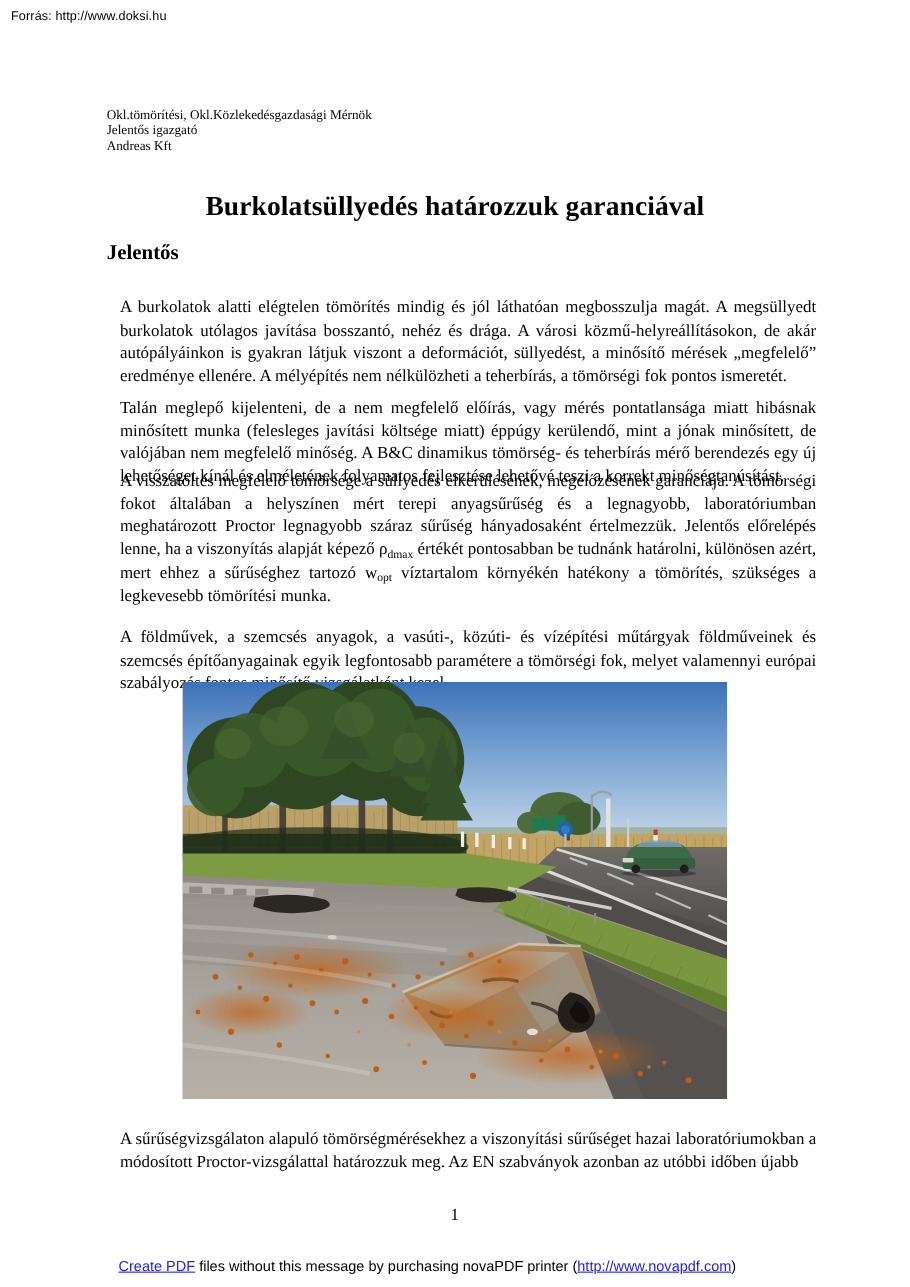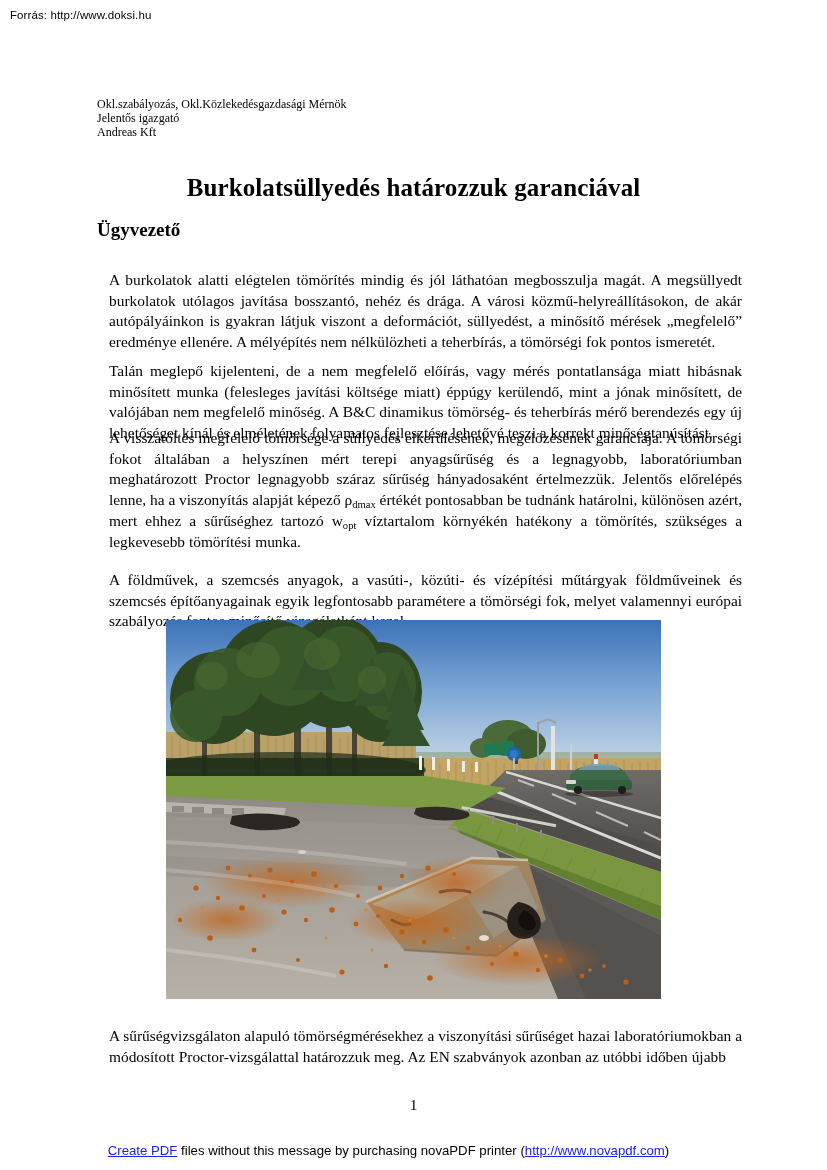--- a/index.html
+++ b/index.html
@@ -133,28 +133,28 @@
   }
 </style>
 </head>
 <body>
 
 <div class="source-header">Forrás: http://www.doksi.hu</div>
 
 <div class="page">
 
   <div class="author-block">
-    <div class="author-line">Okl.szabályozás, Okl.Közlekedésgazdasági Mérnök</div>
+    <div class="author-line">Okl.tömörítési, Okl.Közlekedésgazdasági Mérnök</div>
     <div class="author-line">Jelentős igazgató</div>
     <div class="author-line">Andreas Kft</div>
   </div>
 
   <h1 class="doc-title">Burkolatsüllyedés határozzuk garanciával</h1>
 
-  <h2 class="section-heading">Ügyvezető</h2>
+  <h2 class="section-heading">Jelentős</h2>
 
   <p class="body-text" id="para-1">A burkolatok alatti elégtelen tömörítés mindig és jól láthatóan megbosszulja magát. A megsüllyedt burkolatok utólagos javítása bosszantó, nehéz és drága. A városi közmű-helyreállításokon, de akár autópályáinkon is gyakran látjuk viszont a deformációt, süllyedést, a minősítő mérések „megfelelő” eredménye ellenére. A mélyépítés nem nélkülözheti a teherbírás, a tömörségi fok pontos ismeretét.</p>
 
   <p class="body-text" id="para-2">Talán meglepő kijelenteni, de a nem megfelelő előírás, vagy mérés pontatlansága miatt hibásnak minősített munka (felesleges javítási költsége miatt) éppúgy kerülendő, mint a jónak minősített, de valójában nem megfelelő minőség. A B&amp;C dinamikus tömörség- és teherbírás mérő berendezés egy új lehetőséget kínál és elméletének folyamatos fejlesztése lehetővé teszi a korrekt minőségtanúsítást.</p>
 
   <p class="body-text" id="para-3"><span>A visszatöltés megfelelő tömörsége a süllyedés elkerülésének, megelőzésének garanciája. A tömörségi fokot általában a helyszínen mért terepi anyagsűrűség és a legnagyobb, laboratóriumban meghatározott Proctor legnagyobb száraz sűrűség hányadosaként értelmezzük. Jelentős előrelépés lenne, ha a viszonyítás alapját képező </span><span><span>ρ</span><sub>dmax</sub></span><span> értékét pontosabban be tudnánk határolni, különösen azért, mert ehhez a sűrűséghez tartozó </span><span><span>w</span><sub>opt</sub></span><span> víztartalom környékén hatékony a tömörítés, szükséges a legkevesebb tömörítési munka.</span></p>
 
   <p class="body-text" id="para-4">A földművek, a szemcsés anyagok, a vasúti-, közúti- és vízépítési műtárgyak földműveinek és szemcsés építőanyagainak egyik legfontosabb paramétere a tömörségi fok, melyet valamennyi európai szabályozás fontos minősítő vizsgálatként kezel.</p>
 
   <p class="body-text" id="para-5">A sűrűségvizsgálaton alapuló tömörségmérésekhez a viszonyítási sűrűséget hazai laboratóriumokban a módosított Proctor-vizsgálattal határozzuk meg. Az EN szabványok azonban az utóbbi időben újabb</p>

